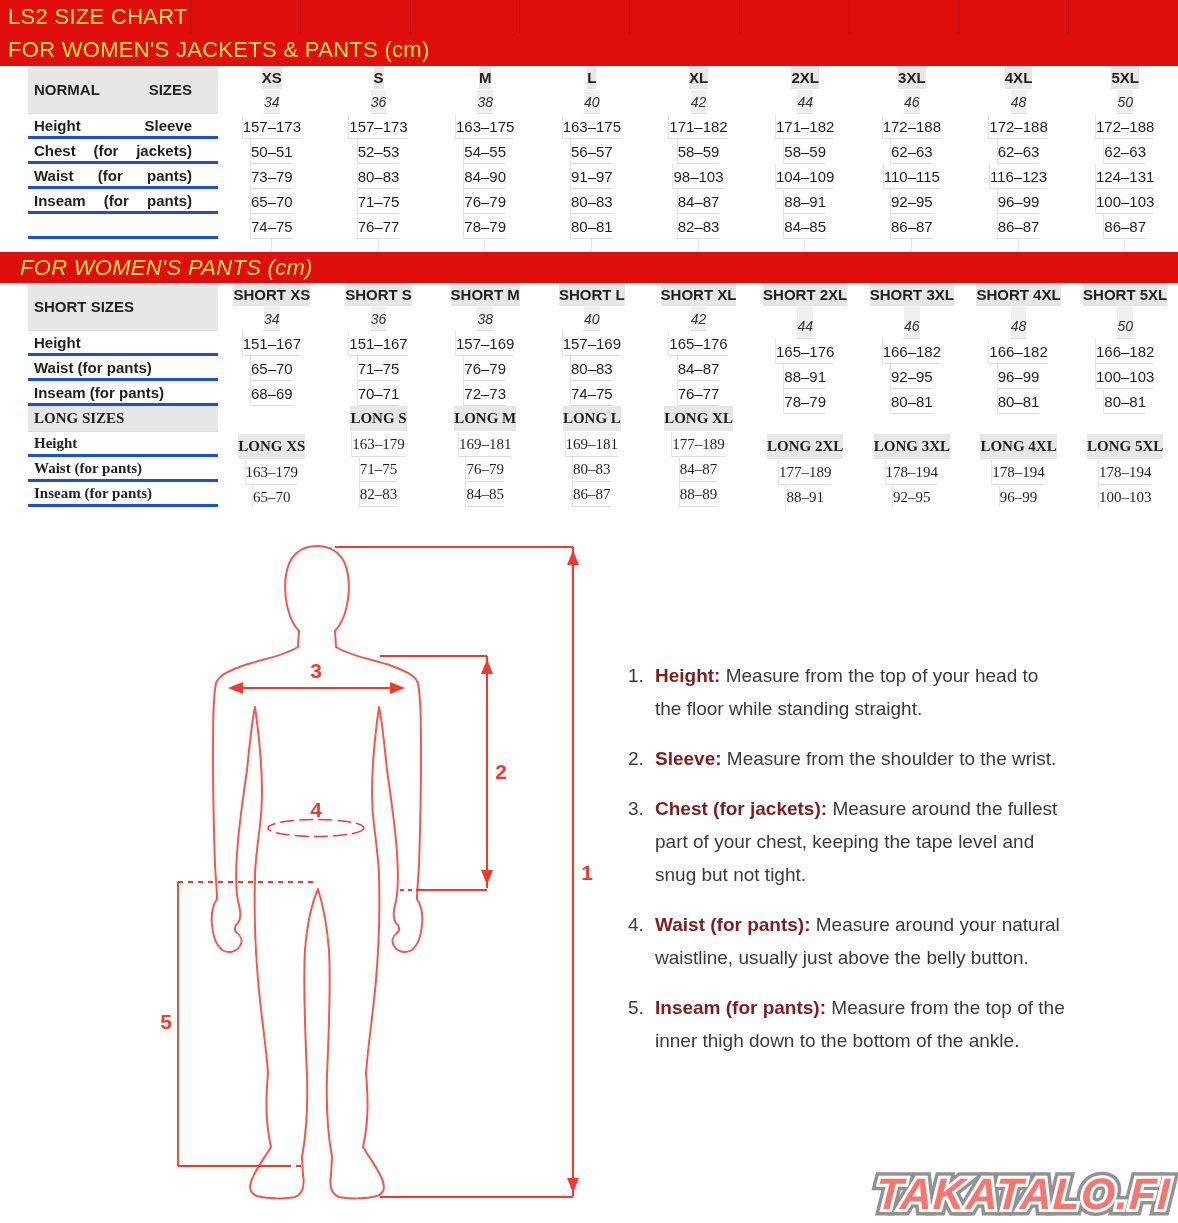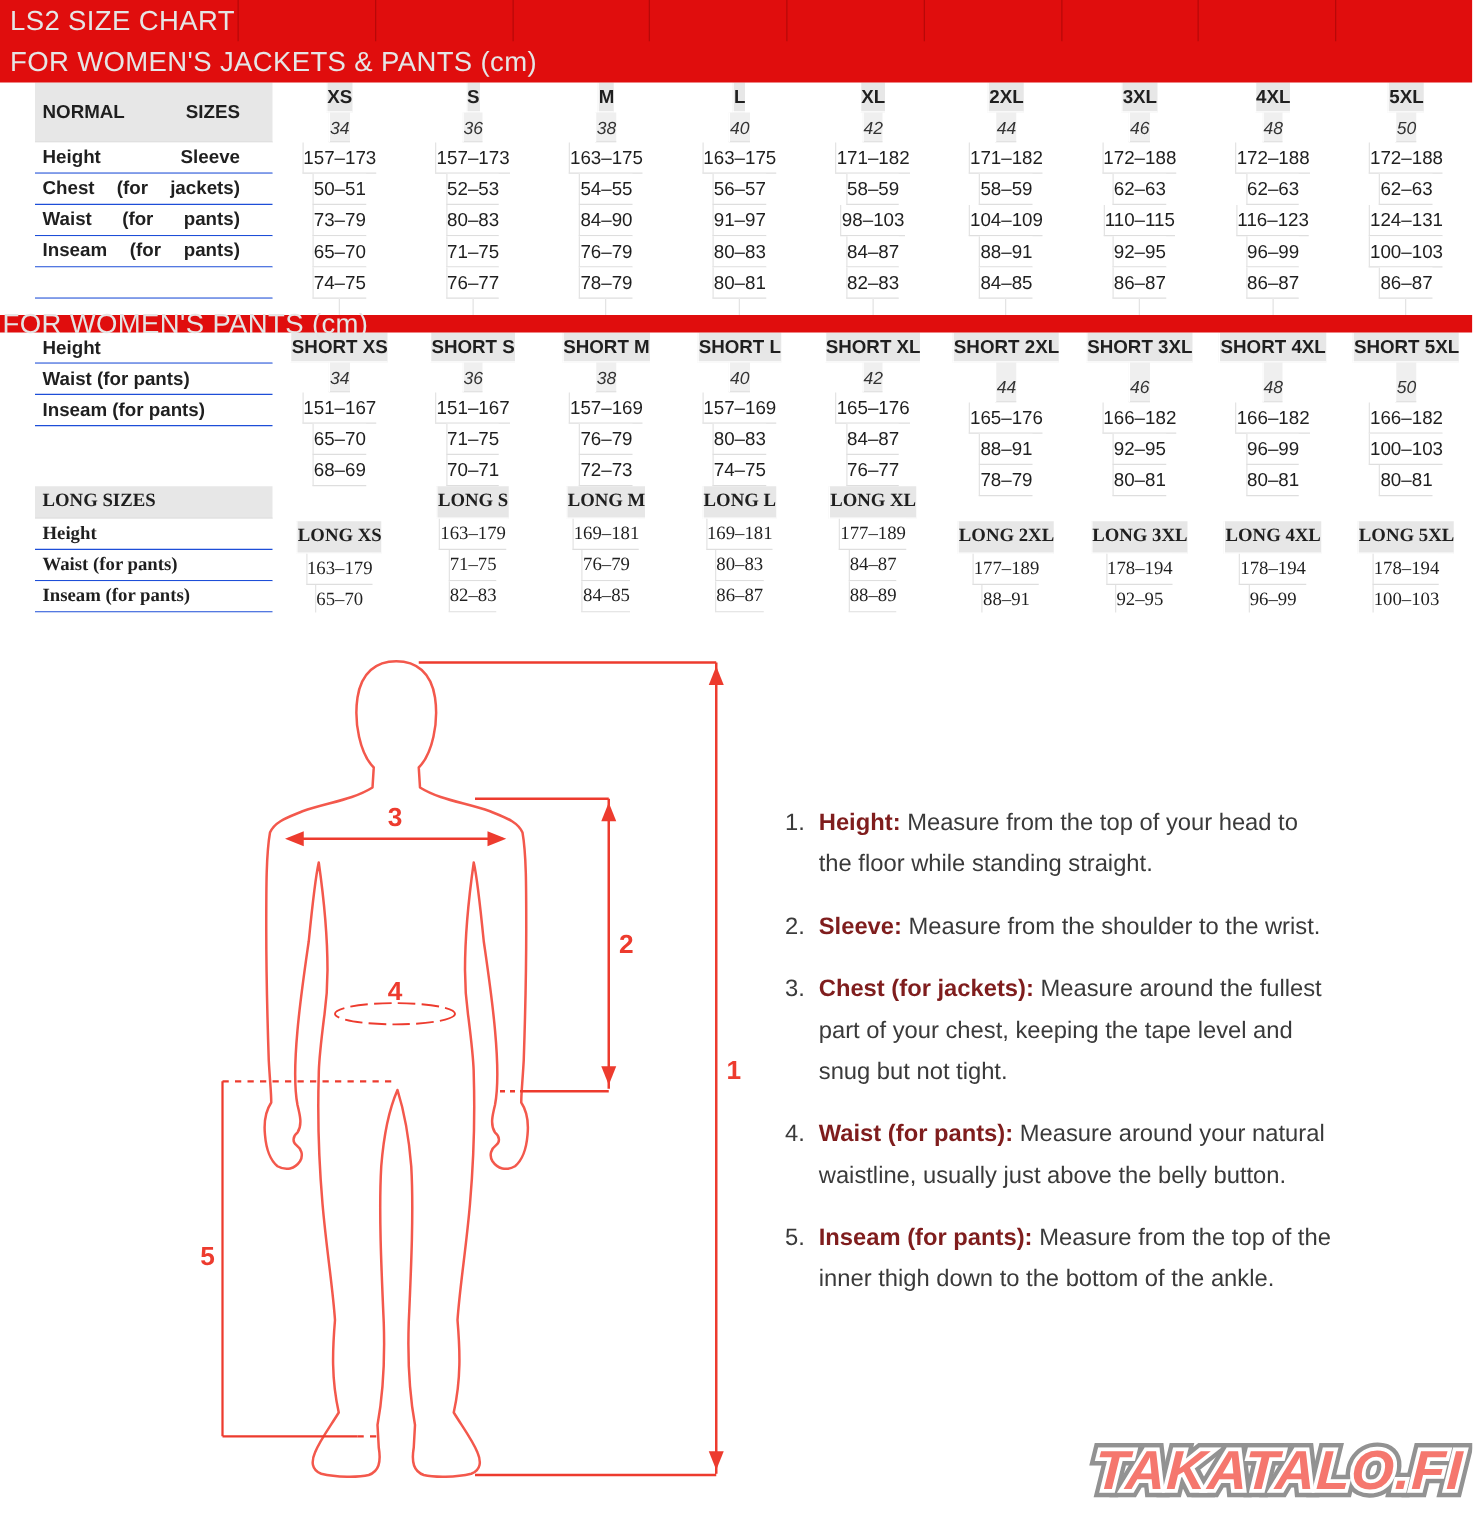--- a/index.html
+++ b/index.html
@@ -1,42 +1,42 @@
 <!DOCTYPE html>
 <html><head>
 <meta charset="utf-8">
 <style>
   html,body{margin:0;padding:0;background:#fff;}
   body{width:1178px;font-family:"Liberation Sans",sans-serif;-webkit-font-smoothing:antialiased;}
   #page{width:1178px;height:1223px;position:relative;overflow:hidden;background:#fff;}
 
   
-  .banner{background:#e00d0d;color:#e5e5e5;position:relative;}
+  .banner{background:#e00d0d;color:#fde047;position:relative;}
   #banner1{height:66px;}
   #banner1 .bline{height:33px;display:flex;align-items:center;padding-left:8px;font-size:22px;letter-spacing:.3px;}
-  #banner2{height:14px;display:flex;align-items:center;padding-left:2px;font-size:22px;letter-spacing:.3px;}
+  #banner2{height:31px;display:flex;align-items:center;padding-left:20px;font-size:22px;letter-spacing:.3px;font-style:italic;}
   .bdiv{position:absolute;top:0;width:1px;height:33px;background:rgba(110,0,0,.35);}
 
   
   .sizetable{display:flex;width:1178px;align-items:flex-start;background:#fff;}
   .col{display:flex;flex-direction:column;}
   .labelcol{width:190px;flex:none;padding-left:28px;}
   .sizecol{flex:1 1 0;min-width:0;align-items:center;}
   .cell{box-sizing:border-box;display:flex;align-items:center;justify-content:center;
         font-size:15px;color:#1f1f1f;white-space:nowrap;background:#fff;}
   .sizecol .cell{border-left:1px solid #e4e4e4;}
   .head{background:#e7e7e7;border-left:1px solid #fff !important;border-bottom:1px solid #fff;
         font-weight:bold;height:24px;}
   .eu{background:#efefef;border-left:1px solid #fff !important;border-bottom:1px solid #dedede;
       font-size:14px;color:#333;height:24px;font-style:italic;}
   .data{height:25px;border-bottom:1px solid #dedede;}
   .spacer{height:13px;border-bottom:none;}
   .labelcol .cell{justify-content:flex-start;border-left:none;padding-left:6px;}
   .lhead{background:#e7e7e7;font-weight:bold;border-bottom:1px solid #dedede;height:48px;}
-  .rlabel{font-weight:bold;border-bottom:1px solid #1d4ed8;height:25px;}
+  .rlabel{font-weight:bold;border-bottom:3px solid #1d4ed8;height:25px;}
   
   .t-jackets .labelcol .lhead,.t-jackets .labelcol .rlabel{
       display:block;line-height:24px;padding:0 26px 0 6px;
       text-align:justify;text-align-last:justify;}
   .t-jackets .labelcol .lhead{line-height:47px;}
   
   .t-short{height:123px;}
   .t-short .col.off .eu{height:32px;align-items:flex-end;padding-bottom:4px;}
   
   .t-long{height:101px;font-family:Liberation Serif, serif;}
@@ -182,20 +182,21 @@
         <div class="cell spacer"></div>
       </div>
     </div>
 
   <div id="banner2" class="banner">
     <span>FOR WOMEN'S PANTS (cm)</span>
   </div>
 
   <div id="short-table" class="sizetable t-short">
       <div class="col labelcol">
+        <div class="cell lhead">SHORT SIZES</div>
         <div class="cell rlabel">Height</div>
         <div class="cell rlabel">Waist (for pants)</div>
         <div class="cell rlabel">Inseam (for pants)</div>
       </div>
       <div class="col sizecol">
         <div class="cell head">SHORT XS</div>
         <div class="cell eu">34</div>
         <div class="cell data">151–167</div>
         <div class="cell data">65–70</div>
         <div class="cell data">68–69</div>

